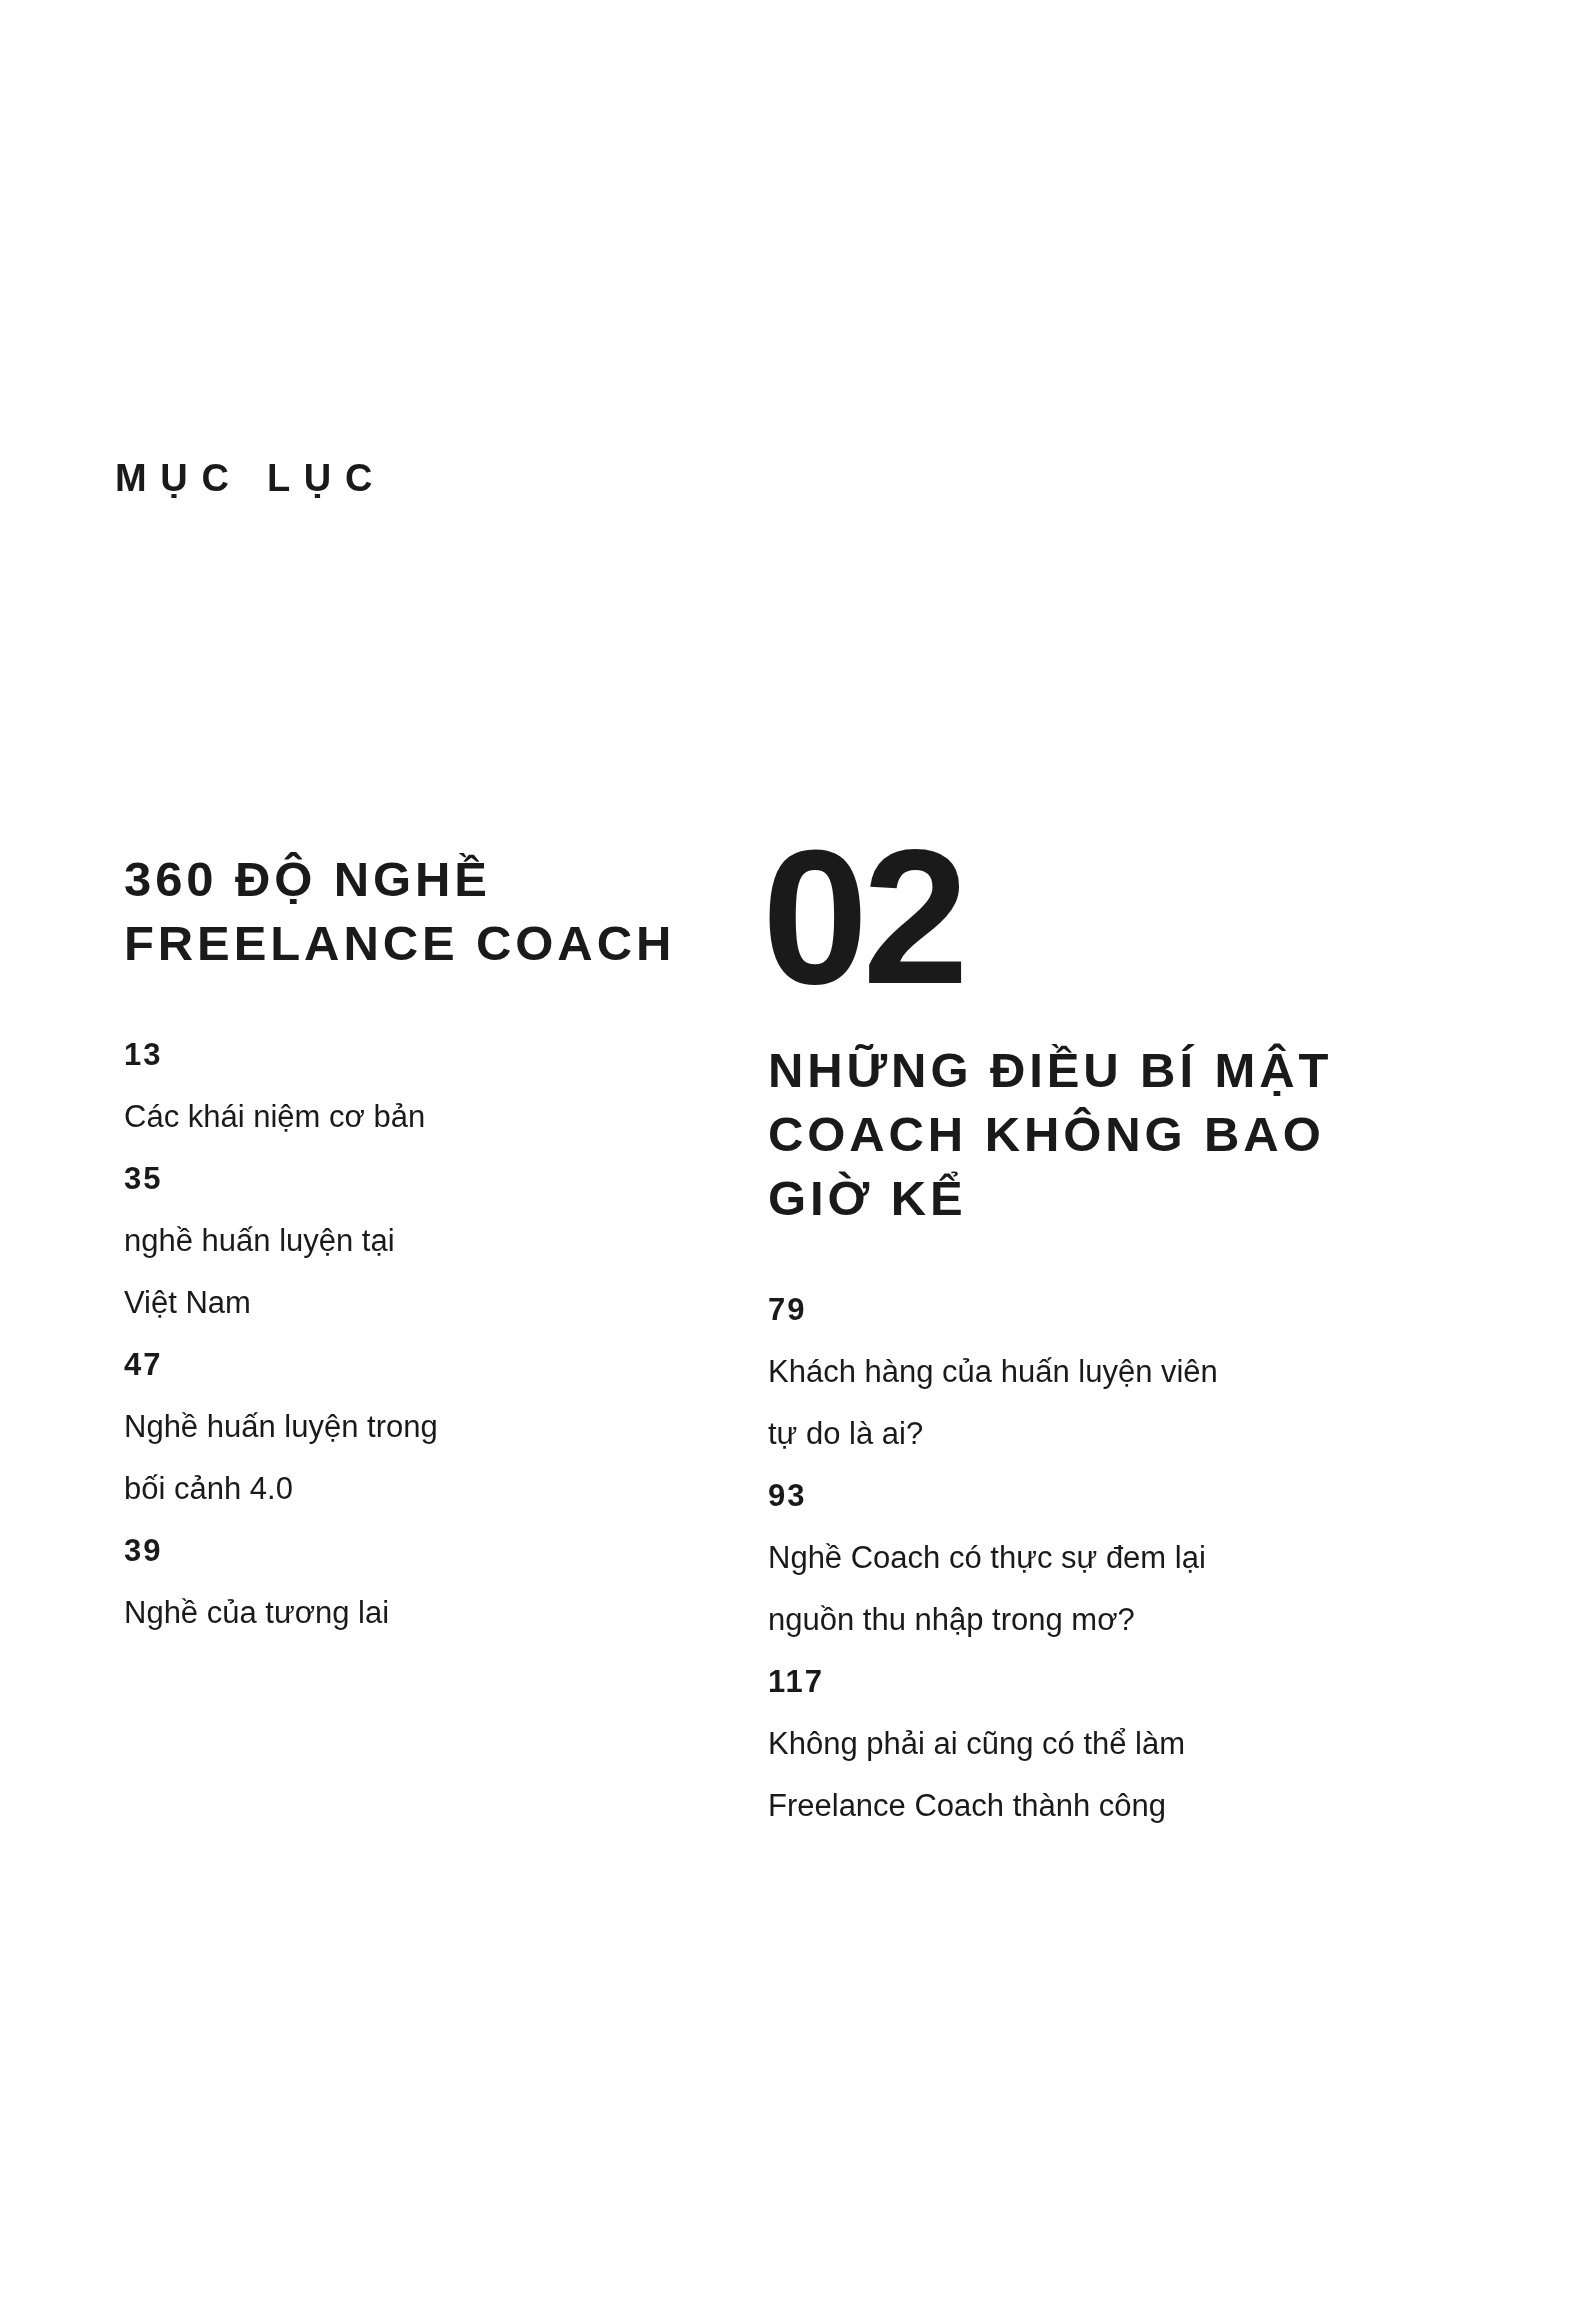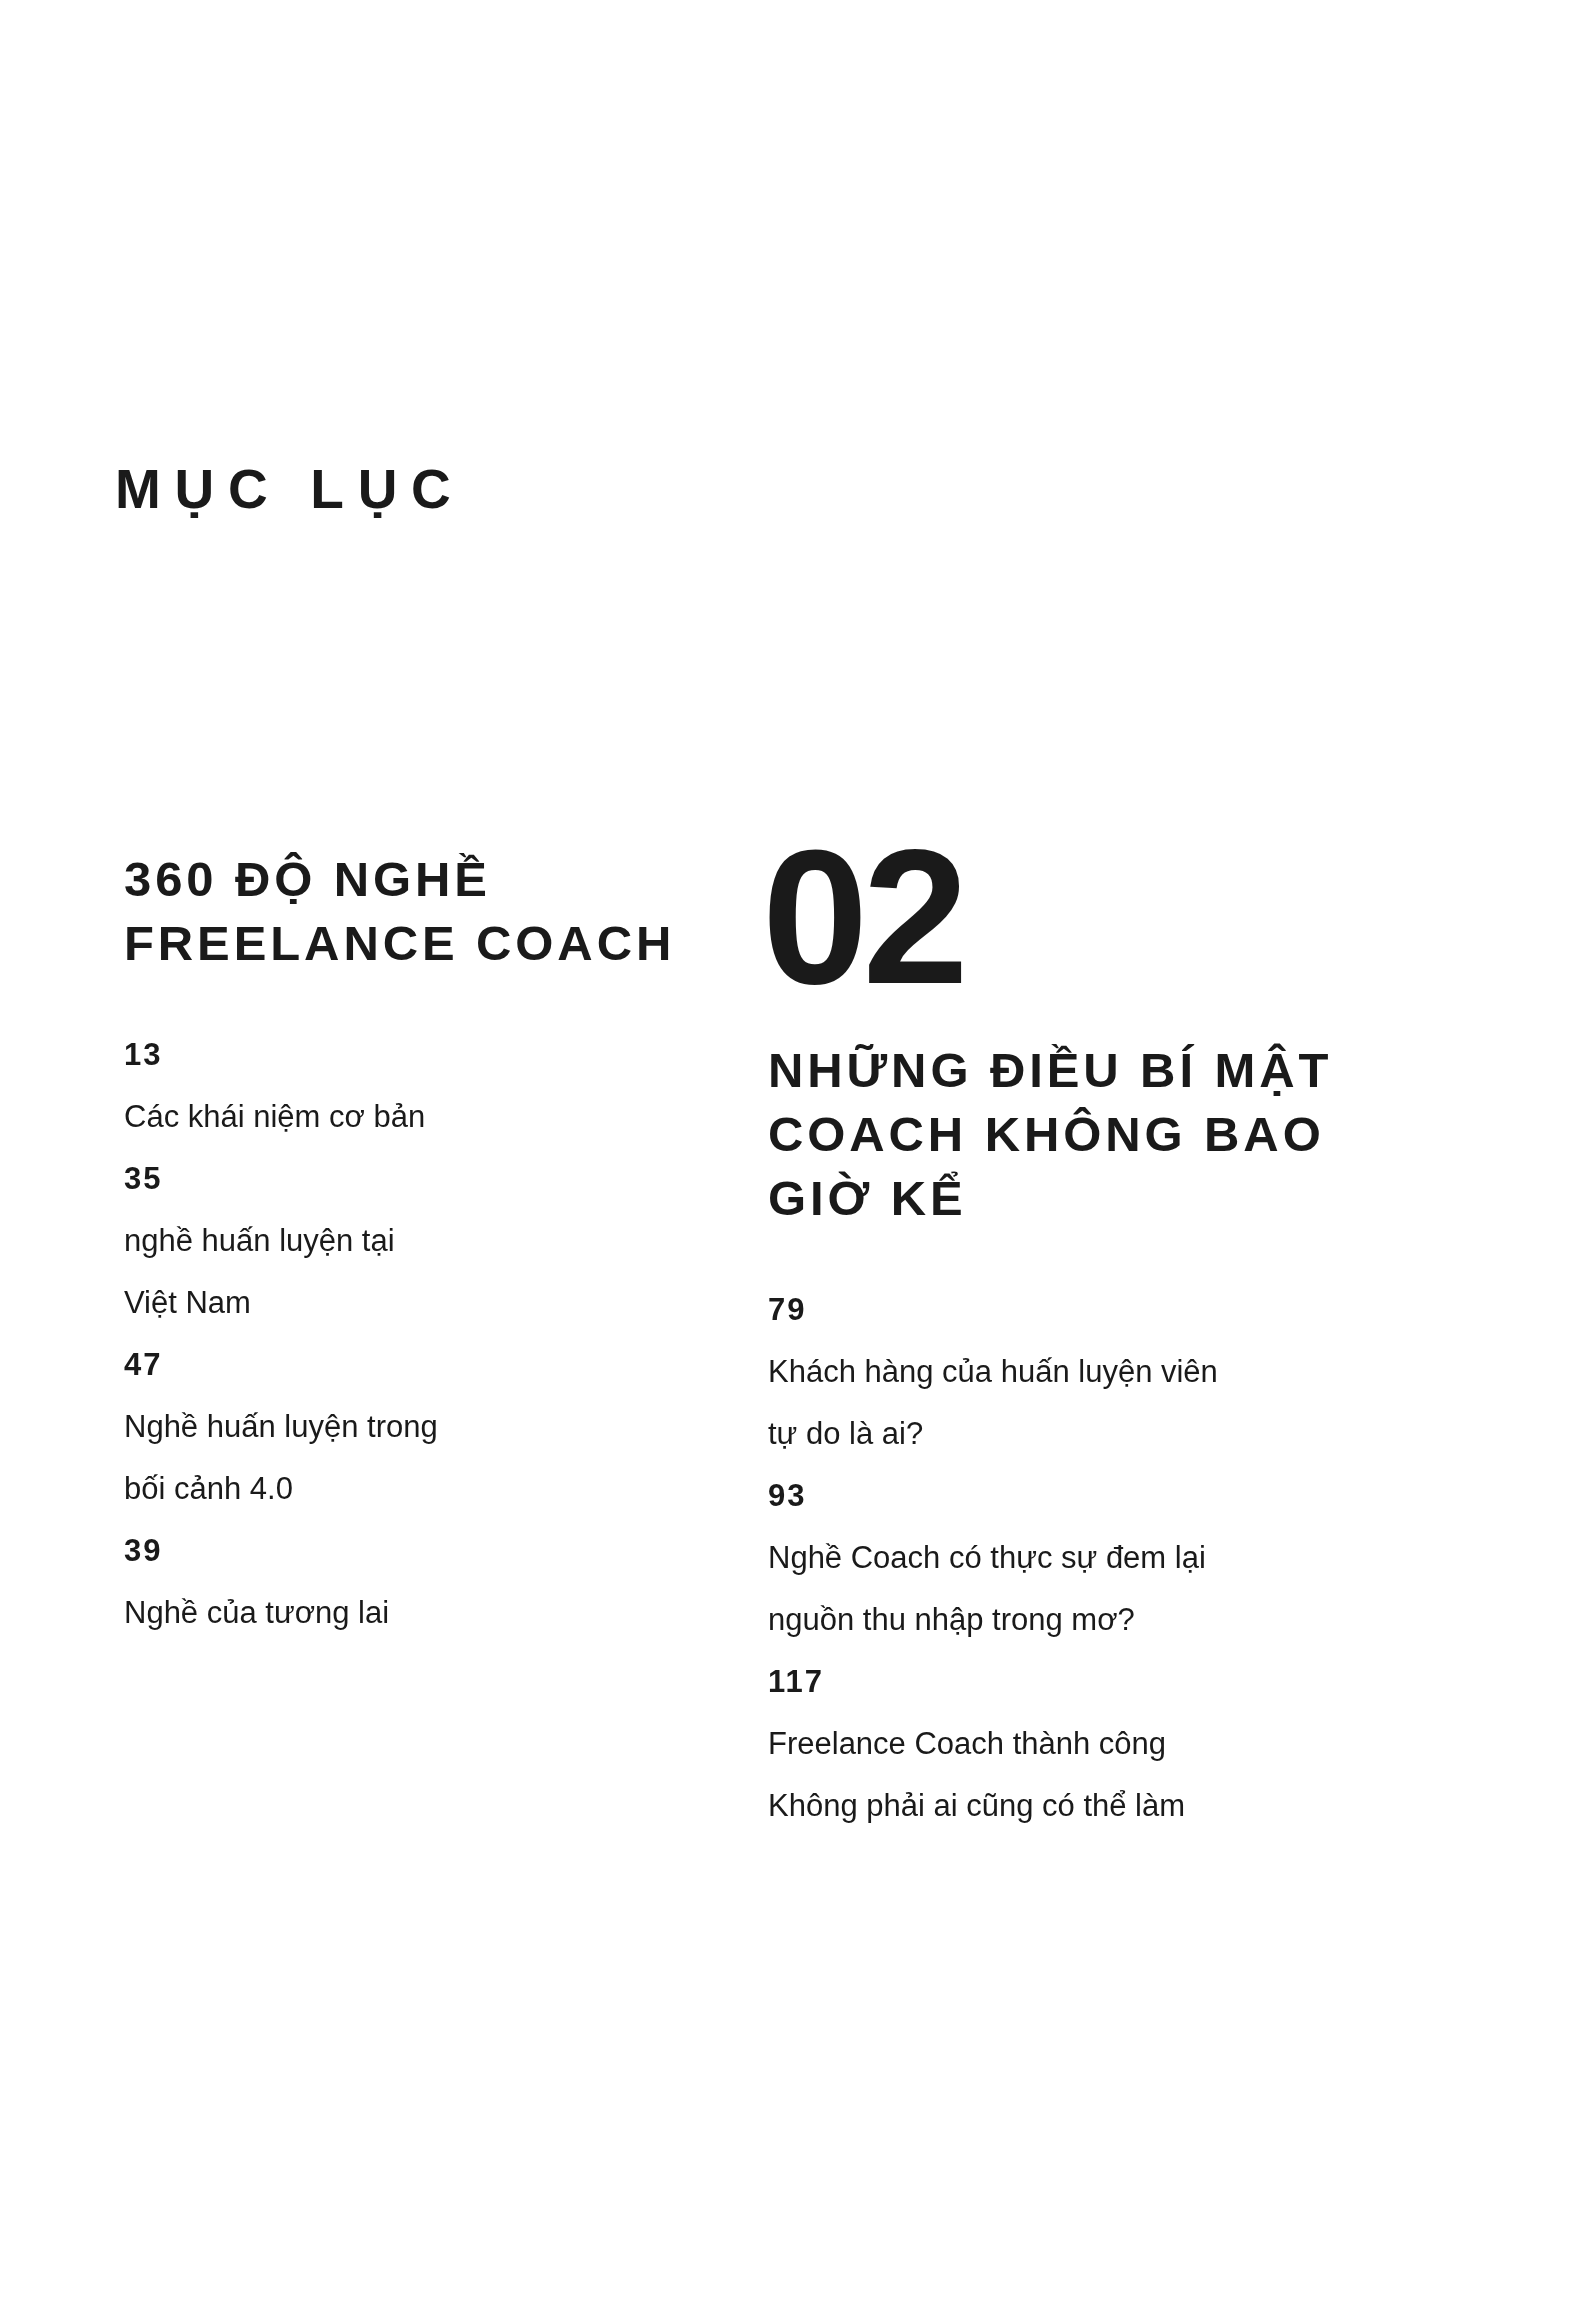--- a/index.html
+++ b/index.html
@@ -12,21 +12,21 @@
     background: #ffffff;
     color: #1a1a1a;
     font-family: "Liberation Sans", "DejaVu Sans", sans-serif;
     position: relative;
     overflow: hidden;
   }
   .toc-title {
     position: absolute;
     left: 115px;
     top: 457px;
-    font-size: 55px;
+    font-size: 38px;
     font-weight: 700;
     letter-spacing: 13.7px;
     white-space: nowrap;
   }
   .columns {
     position: absolute;
     left: 124px;
     top: 821px;
     display: flex;
     align-items: flex-start;
@@ -109,20 +109,20 @@
       <div class="entries">
         <div class="page-num">79</div>
         <div class="entry-line">Khách hàng của huấn luyện viên</div>
         <div class="entry-line">tự do là ai?</div>
 
         <div class="page-num">93</div>
         <div class="entry-line">Nghề Coach có thực sự đem lại</div>
         <div class="entry-line">nguồn thu nhập trong mơ?</div>
 
         <div class="page-num">117</div>
+        <div class="entry-line">Không phải ai cũng có thể làm</div>
         <div class="entry-line">Freelance Coach thành công</div>
-        <div class="entry-line">Không phải ai cũng có thể làm</div>
       </div>
     </section>
 
   </div>
 </div>
 
 
 </body></html>

